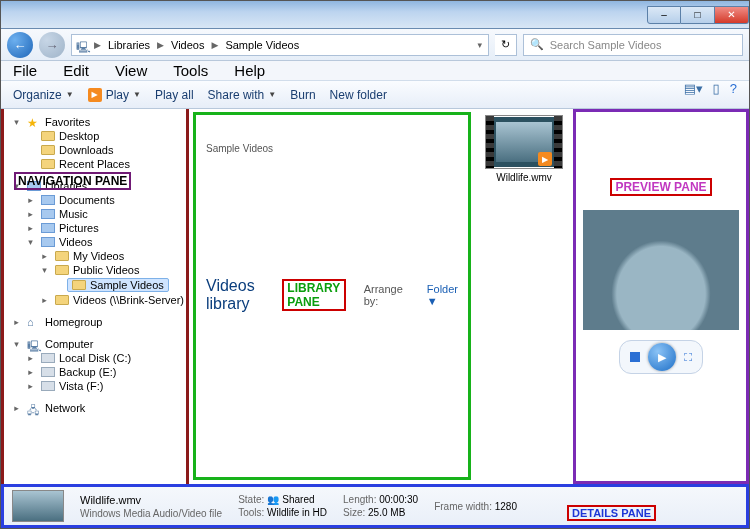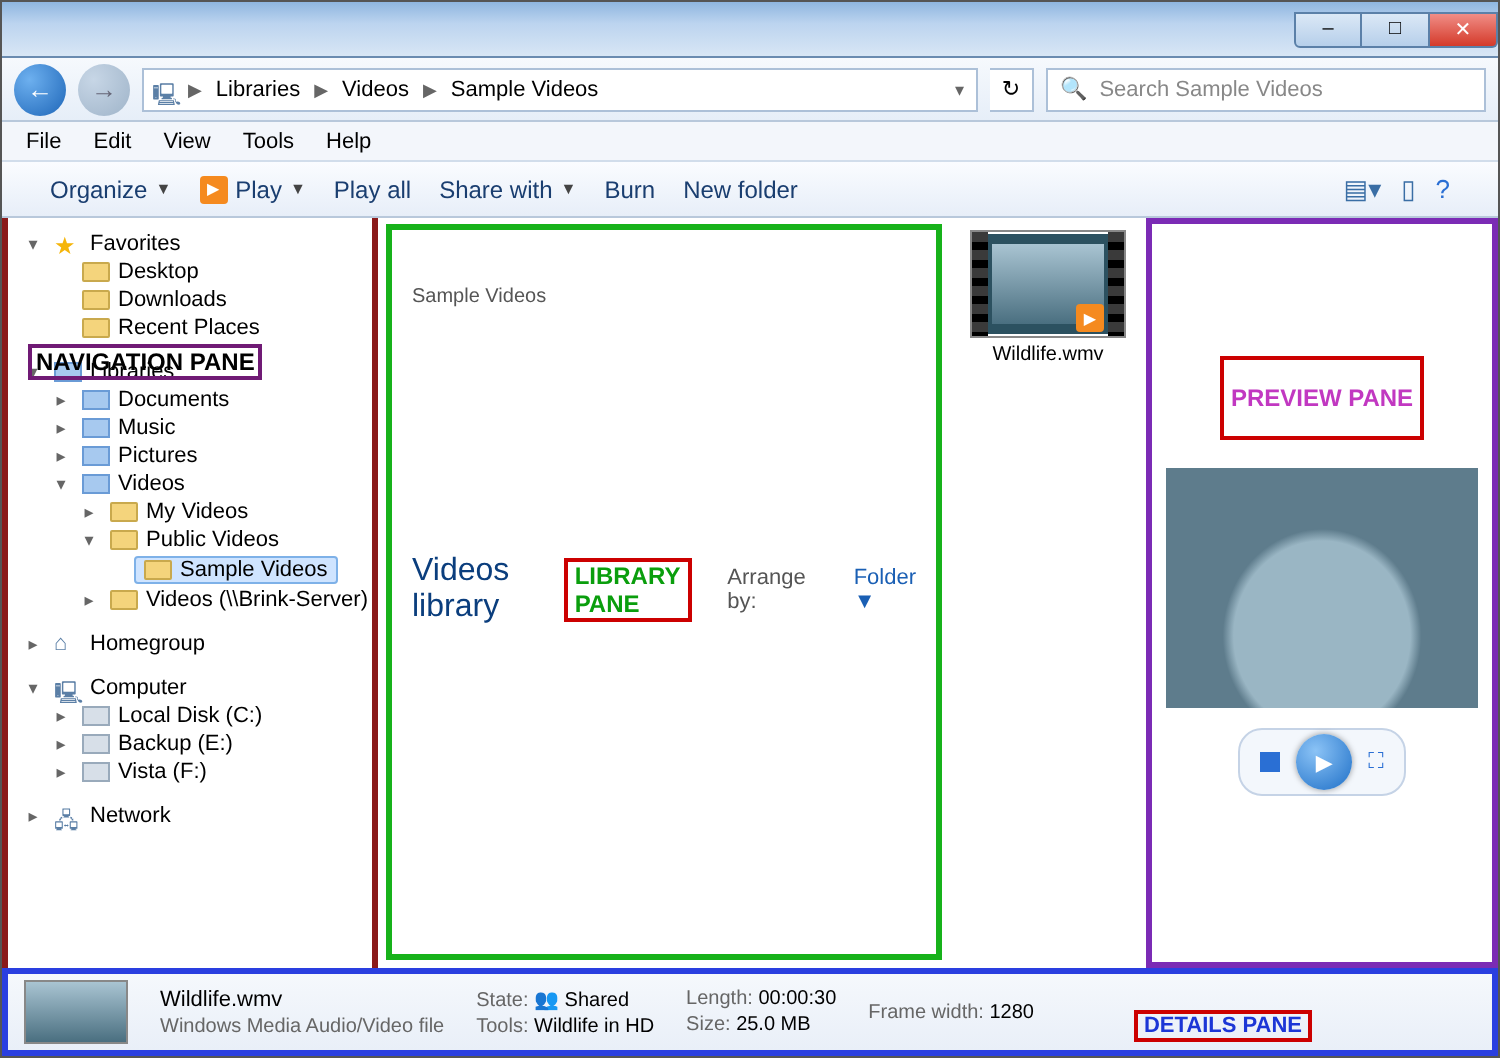--- a/index.html
+++ b/index.html
@@ -29,26 +29,26 @@
   .crumbbar .sep{ color:#666; font-size:9px; padding:0 2px;}
   .crumbbar .seg{ padding:0 3px; }
   .addr .icon-refresh { width:22px; height:22px; border:1px solid #acc0d8; border-left:none;
                         display:flex;align-items:center;justify-content:center; font-size:11px; background:#fff;}
   .searchbox { width:220px; height:22px; border:1px solid #acc0d8; background:#fff; font-size:11px;
                color:#888; padding:0 6px; display:flex; align-items:center; gap:6px;}
   .searchbox .sicon{ color:#3a6ea5; font-size:11px;}
 
   
   .menubar { height:20px; background:#f3f6fb; border-bottom:1px solid #d1ddeb; display:flex; align-items:center;
-             gap:4px; padding:0 6px; font-size:11px;}
+             gap:14px; padding:0 6px; font-size:15px;}
   .menubar .mi{ padding:1px 6px; }
 
   
   .toolbar { height:28px; background:linear-gradient(#fafcff,#e7eef8); border-bottom:1px solid #b8c8db;
-             display:flex; align-items:center; padding:0 24px; font-size:12px; gap:14px;}
+             display:flex; padding:0 12px; font-size:12px; gap:14px;}
   .toolbar .tb{ display:flex; align-items:center; gap:4px; color:#1a3e70;}
   .toolbar .drop{ font-size:8px; color:#444;}
   .toolbar .playicon{ width:14px;height:14px;background:#f58a1f;border-radius:2px;display:flex;
                       align-items:center;justify-content:center;color:#fff;font-size:8px;}
   .toolbar .right{ margin-left:auto; display:flex; gap:10px; color:#3a6ea5;}
   .toolbar .right .ricon{ font-size:13px; }
 
   
   .body { flex:1; display:flex; min-height:0; }
   .navpane { width:188px; border-right:1px solid #d9e2ef; padding:4px 0 4px 6px; font-size:11px;
@@ -88,21 +88,21 @@
                  background:repeating-linear-gradient(#3a3a3a 0 5px,#000 5px 9px);}
   .thumb .frame::before{left:0;} .thumb .frame::after{right:0;}
   .thumb .frame .sl{ position:absolute; left:10px; right:10px; top:6px; bottom:6px;
                      background:linear-gradient(#a9c4d2,#4a6f80);}
   .thumb .frame .pbtn{ position:absolute; right:10px; bottom:2px; width:14px;height:14px;background:#f58a1f;
                        border-radius:2px; display:flex;align-items:center;justify-content:center; font-size:8px;color:#fff;}
   .thumb .name{ margin-top:3px;}
 
   .preview { width:176px; border-left:1px solid #d9e2ef; border:3px solid #7b2bb5;
              display:flex; flex-direction:column; align-items:center; padding:6px;}
-  .prev-label{ border:2px solid #c00; color:#c138c1; font-weight:bold; font-size:12px; padding:12px 3px;
+  .prev-label{ border:2px solid #c00; color:#c138c1; font-weight:bold; font-size:12px; padding:0 3px;
                margin-top:60px;}
   .preview .player{ width:156px; height:120px; background:#000; margin-top:14px;}
   .preview .player .img{ width:100%; height:100%;
         background:radial-gradient(ellipse at 50% 70%, #9ab6c4 0 40%, #5e7c8c 45% 100%);}
   .preview .controls{ margin-top:10px; display:flex; gap:8px; align-items:center;
                       border:1px solid #c5d3e6; border-radius:12px; padding:2px 10px; background:#f3f7fc;}
   .preview .controls .stop{ width:10px;height:10px;background:#2a6fd4;}
   .preview .controls .play{ width:28px;height:28px;border-radius:50%;
         background:radial-gradient(circle at 35% 30%,#8bc3f6,#1e6fc7); display:flex;align-items:center;
         justify-content:center; color:#fff; font-size:11px; box-shadow:0 0 3px rgba(0,0,0,.4);}

